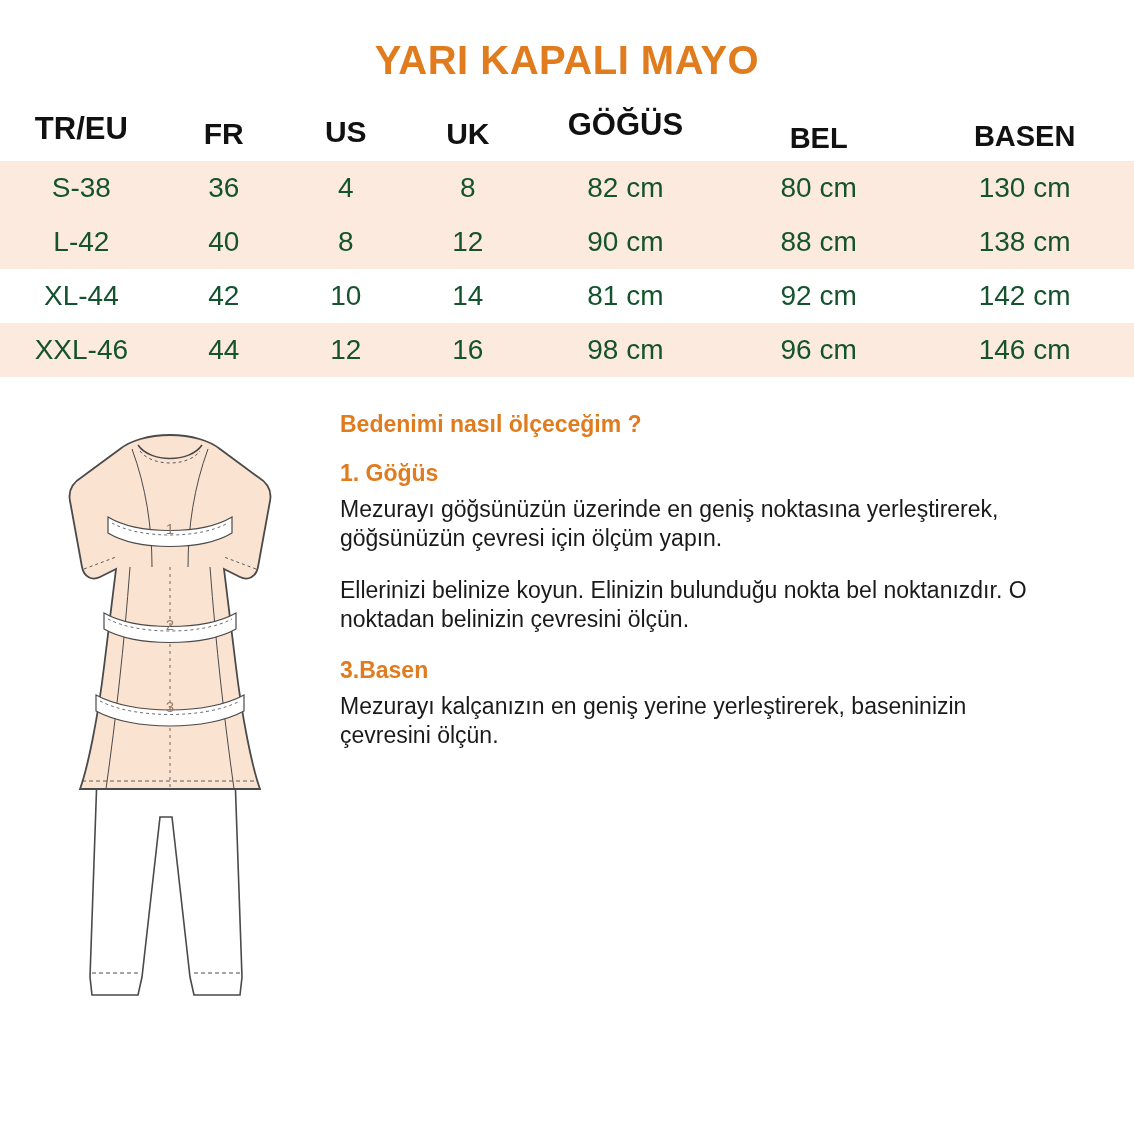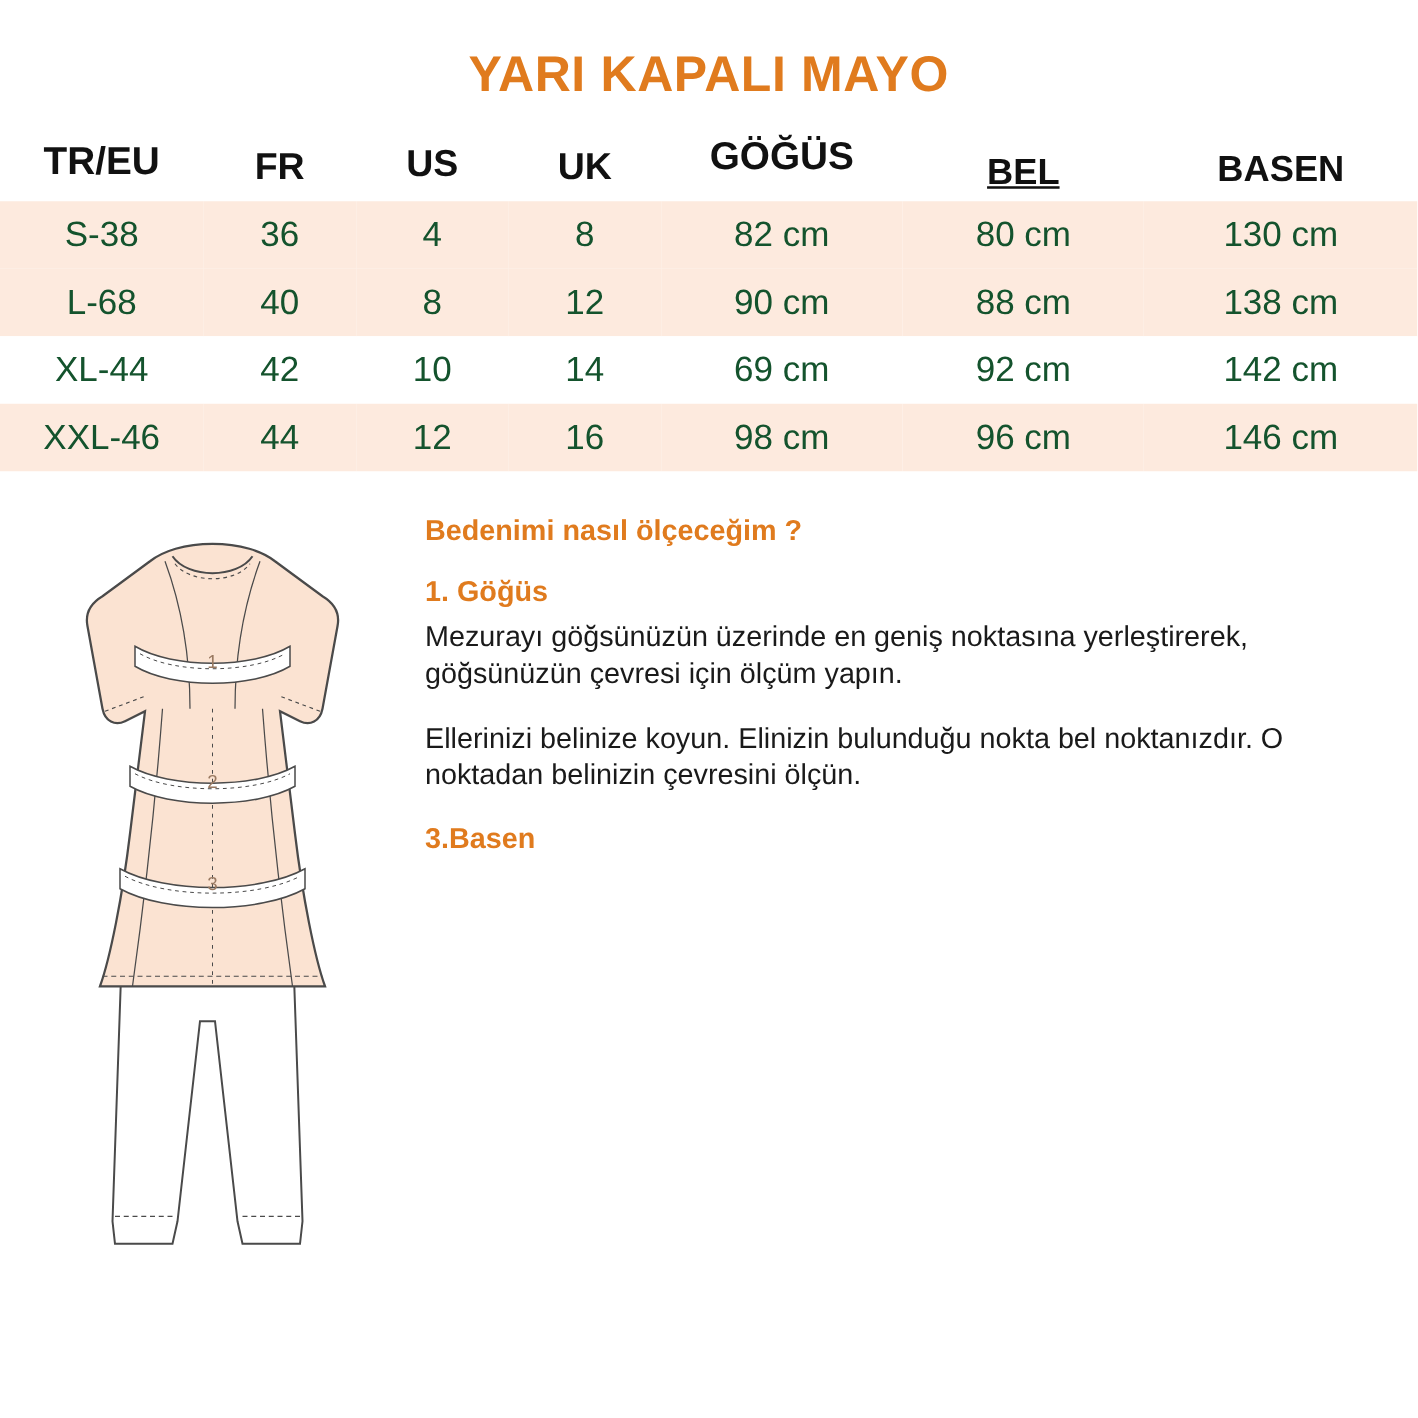--- a/index.html
+++ b/index.html
@@ -63,21 +63,21 @@
   .col-trs  { width: 160px; }
   .col-fr   { width: 120px; }
   .col-us   { width: 120px; }
   .col-uk   { width: 120px; }
   .col-gogus{ width: 190px; }
   .col-bel  { width: 190px; }
   .col-basen{ width: 215px; }
 
   
   th.h-gogus { font-size: 31px; padding-bottom: 18px; }
-  th.h-bel   { font-size: 29px; padding-bottom: 6px; text-decoration: underline; }
+  th.h-bel   { font-size: 29px; padding-bottom: 6px; }
   th.h-basen { font-size: 29px; padding-bottom: 8px; }
   th.h-trs   { font-size: 31px; padding-bottom: 14px; }
   th.h-fr    { font-size: 30px; padding-bottom: 10px; }
   th.h-us    { font-size: 30px; padding-bottom: 12px; }
   th.h-uk    { font-size: 30px; padding-bottom: 10px; }
 
   
   .lower {
     display: flex;
     padding: 34px 0 0 0;
@@ -140,34 +140,34 @@
       <tr class="odd">
         <td>S-38</td>
         <td>36</td>
         <td>4</td>
         <td>8</td>
         <td>82 cm</td>
         <td>80 cm</td>
         <td>130 cm</td>
       </tr>
       <tr class="odd">
-        <td>L-68</td>
+        <td>L-42</td>
         <td>40</td>
         <td>8</td>
         <td>12</td>
         <td>90 cm</td>
         <td>88 cm</td>
         <td>138 cm</td>
       </tr>
       <tr class="even">
         <td>XL-44</td>
         <td>42</td>
         <td>10</td>
         <td>14</td>
-        <td>69 cm</td>
+        <td>81 cm</td>
         <td>92 cm</td>
         <td>142 cm</td>
       </tr>
       <tr class="odd">
         <td>XXL-46</td>
         <td>44</td>
         <td>12</td>
         <td>16</td>
         <td>98 cm</td>
         <td>96 cm</td>
@@ -245,17 +245,18 @@
         <div class="step-head">1. Göğüs</div>
         <p class="step-body">Mezurayı göğsünüzün üzerinde en geniş noktasına yerleştirerek, göğsünüzün çevresi için ölçüm yapın.</p>
       </div>
 
       <div>
         <p class="step-body">Ellerinizi belinize koyun. Elinizin bulunduğu nokta bel noktanızdır. O noktadan belinizin çevresini ölçün.</p>
       </div>
 
       <div>
         <div class="step-head">3.Basen</div>
+        <p class="step-body last">Mezurayı kalçanızın en geniş yerine yerleştirerek, baseninizin çevresini ölçün.</p>
       </div>
     </div>
 
   </div>
 </div>
 
 </body></html>

